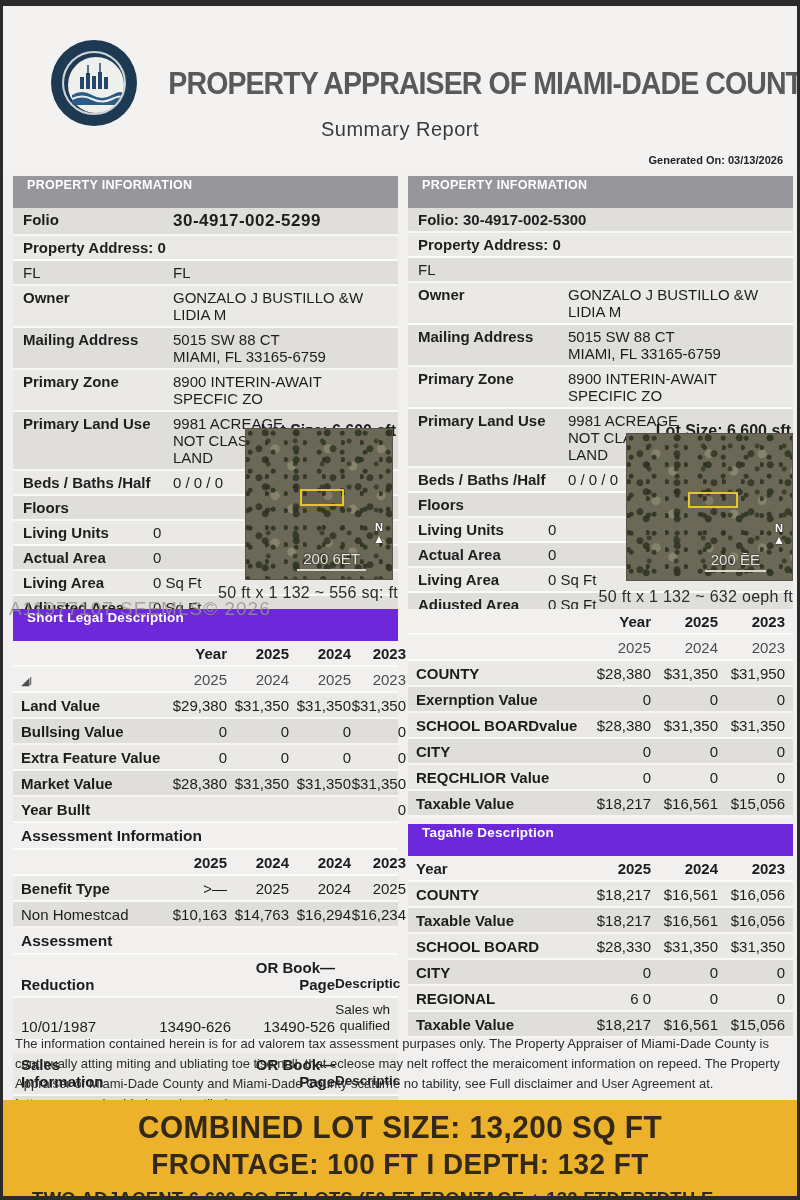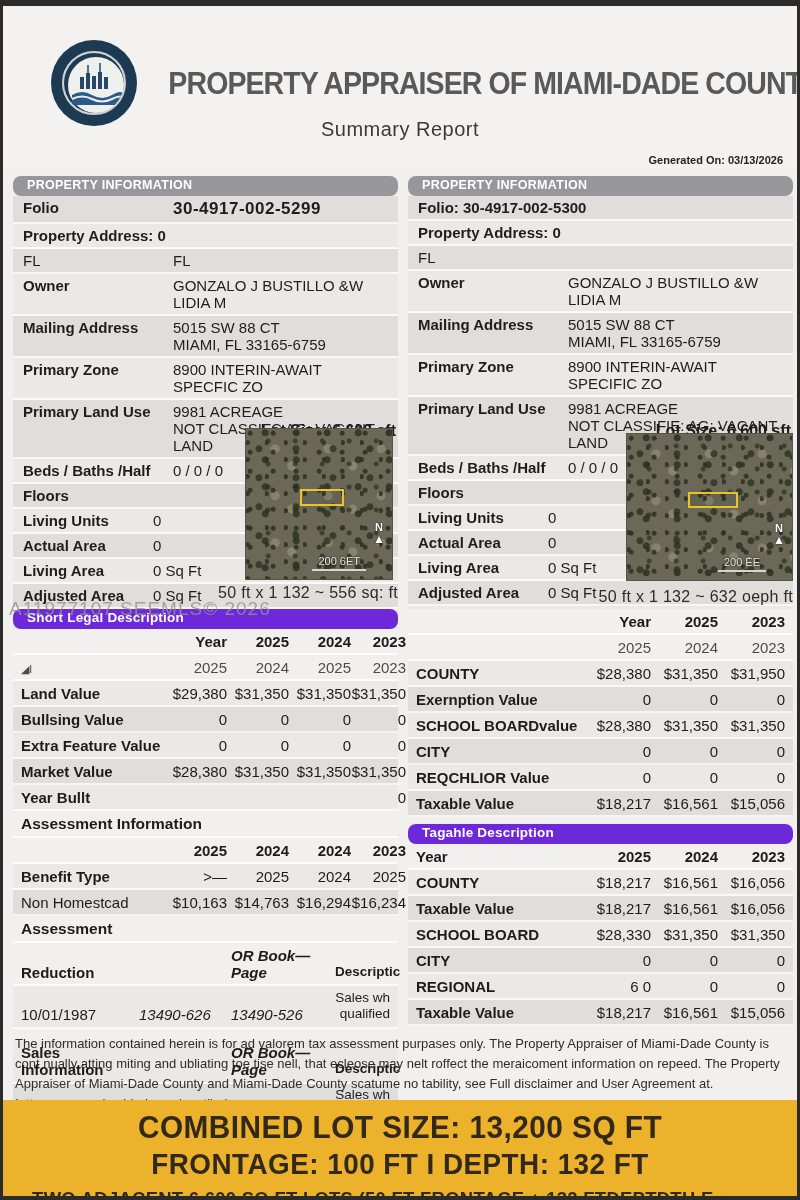--- a/index.html
+++ b/index.html
@@ -23,22 +23,22 @@
     font-size:31px; font-weight:800; color:#58595b; letter-spacing:-1px;
     transform:scaleX(.92); transform-origin:center; white-space:nowrap; }
   .hdr-sub { position:absolute; left:0; right:0; top:112px; text-align:center;
     font-size:20px; color:#3a3a3a; letter-spacing:.5px; }
   .hdr-gen { position:absolute; right:14px; top:148px; font-size:11px; font-weight:bold; color:#222; }
 
   
   .col { position:absolute; top:170px; width:385px; height:432px; }
   .col-left { left:10px; } .col-right { left:405px; }
 
-  .panel-bar { height:20px; background:#97979b; color:#fff; font-weight:bold;
-    font-size:12.5px; letter-spacing:.3px; padding:2px 0 0 14px;border-radius:8px; }
+  .panel-bar { height:32px; background:#97979b; color:#fff; font-weight:bold;
+    font-size:12.5px; letter-spacing:.3px; padding:2px 0 0 14px; }
   .bar2 { background:#6d28d9; font-weight:bold; font-size:13.5px; letter-spacing:.2px; padding-top:1px; }
 
   
   .pt .trow { display:grid; grid-template-columns:150px 1fr; padding:3px 8px 3px 10px;
     font-size:15px; color:#1e1e1e; border-bottom:2px solid rgba(255,255,255,.75); }
   .pt .trow.d { background:#e0dedb; } .pt .trow.l { background:#ebe9e6; }
   .pt .tcell.c0 { font-weight:bold; }
   .pt .trow.plain .tcell.c0 { font-weight:normal; }
   .pt .trow.one { grid-template-columns:1fr; font-weight:bold; }
   .pt .trow.folio .tcell.c1 { font-weight:bold; font-size:17px; letter-spacing:.5px; }
@@ -58,36 +58,36 @@
       radial-gradient(circle at 8% 80%, rgba(40,44,28,.8) 0 2px, transparent 3px),
       radial-gradient(circle at 55% 42%, rgba(142,136,112,.8) 0 4px, transparent 5px),
       radial-gradient(circle at 75% 86%, rgba(150,144,118,.7) 0 4px, transparent 5px);
     background-size:23px 19px, 31px 27px, 27px 23px, 37px 29px, 19px 17px, 53px 47px, 61px 43px; }
   .col-right .map { left:218px; top:257px; width:167px; height:148px; }
   .lot-rect { position:absolute; left:37%; top:40%; width:30%; height:11%;
     border:2px solid #e8c32a; background:rgba(0,0,0,.05); }
   .north { position:absolute; right:7px; bottom:34px; color:#fff; font-size:11px; font-weight:bold;
     text-align:center; line-height:1; text-shadow:0 0 2px #000; }
   .north .tri { font-size:12px; }
-  .scalebar { position:absolute; right:26px; bottom:8px; color:#e8e6e0; font-size:11px;
+  .scalebar { position:absolute; right:26px; bottom:8px; color:#e8e6e0; font-size:15px;
     text-shadow:0 0 2px #000; border-bottom:2px solid #d8d6cf; padding:0 6px 2px 6px; }
   .map-caption { position:absolute; right:0; top:408px; font-size:16px; color:#2c2c2c; letter-spacing:.3px; }
   .col-right .map-caption { top:412px; }
 
   
   .vt { position:absolute; top:603px; width:385px; }
   .vt-left { left:10px; } .vt-right { left:405px; }
   .vt .trow { display:grid; padding:3.5px 8px; font-size:15px; color:#1c1c1c;
     border-bottom:2px solid rgba(255,255,255,.7); align-items:end; }
   .vt .trow.d { background:#e0deda; } .vt .trow.l { background:#ebe9e6; }
   .vt .trow.w { background:#f2f0ee; }
   .vt .g5 { grid-template-columns:142px 64px 62px 62px 55px; }
   .vt .g5 .tcell:not(.c0) { text-align:right; }
   .vt .g4 { grid-template-columns:118px 92px 104px 55px; }
-  .vt .g4 .tcell.c1, .vt .g4 .tcell.c2 { text-align:left;font-style:italic; }
+  .vt .g4 .tcell.c1, .vt .g4 .tcell.c2 { text-align:right; }
   .vt .g4 .tcell.c3 { text-align:right; font-size:13.5px; white-space:pre-line; line-height:1.25; }
   .vt .r3 { grid-template-columns:168px 67px 67px 67px; }
   .vt .r3 .tcell:not(.c0) { text-align:right; }
   .vt .vh .tcell { font-weight:bold; }
   .vt .lab .tcell.c0 { font-weight:bold; }
   .vt .dim .tcell { color:#4c4c4c; }
   .vt .sub { grid-template-columns:1fr; font-weight:bold; font-size:15.5px; }
   .vt .gap { height:12px; background:#f2f0ee; border:none; }
   .vt .icon-cell { color:#555; font-size:11px; }
 

